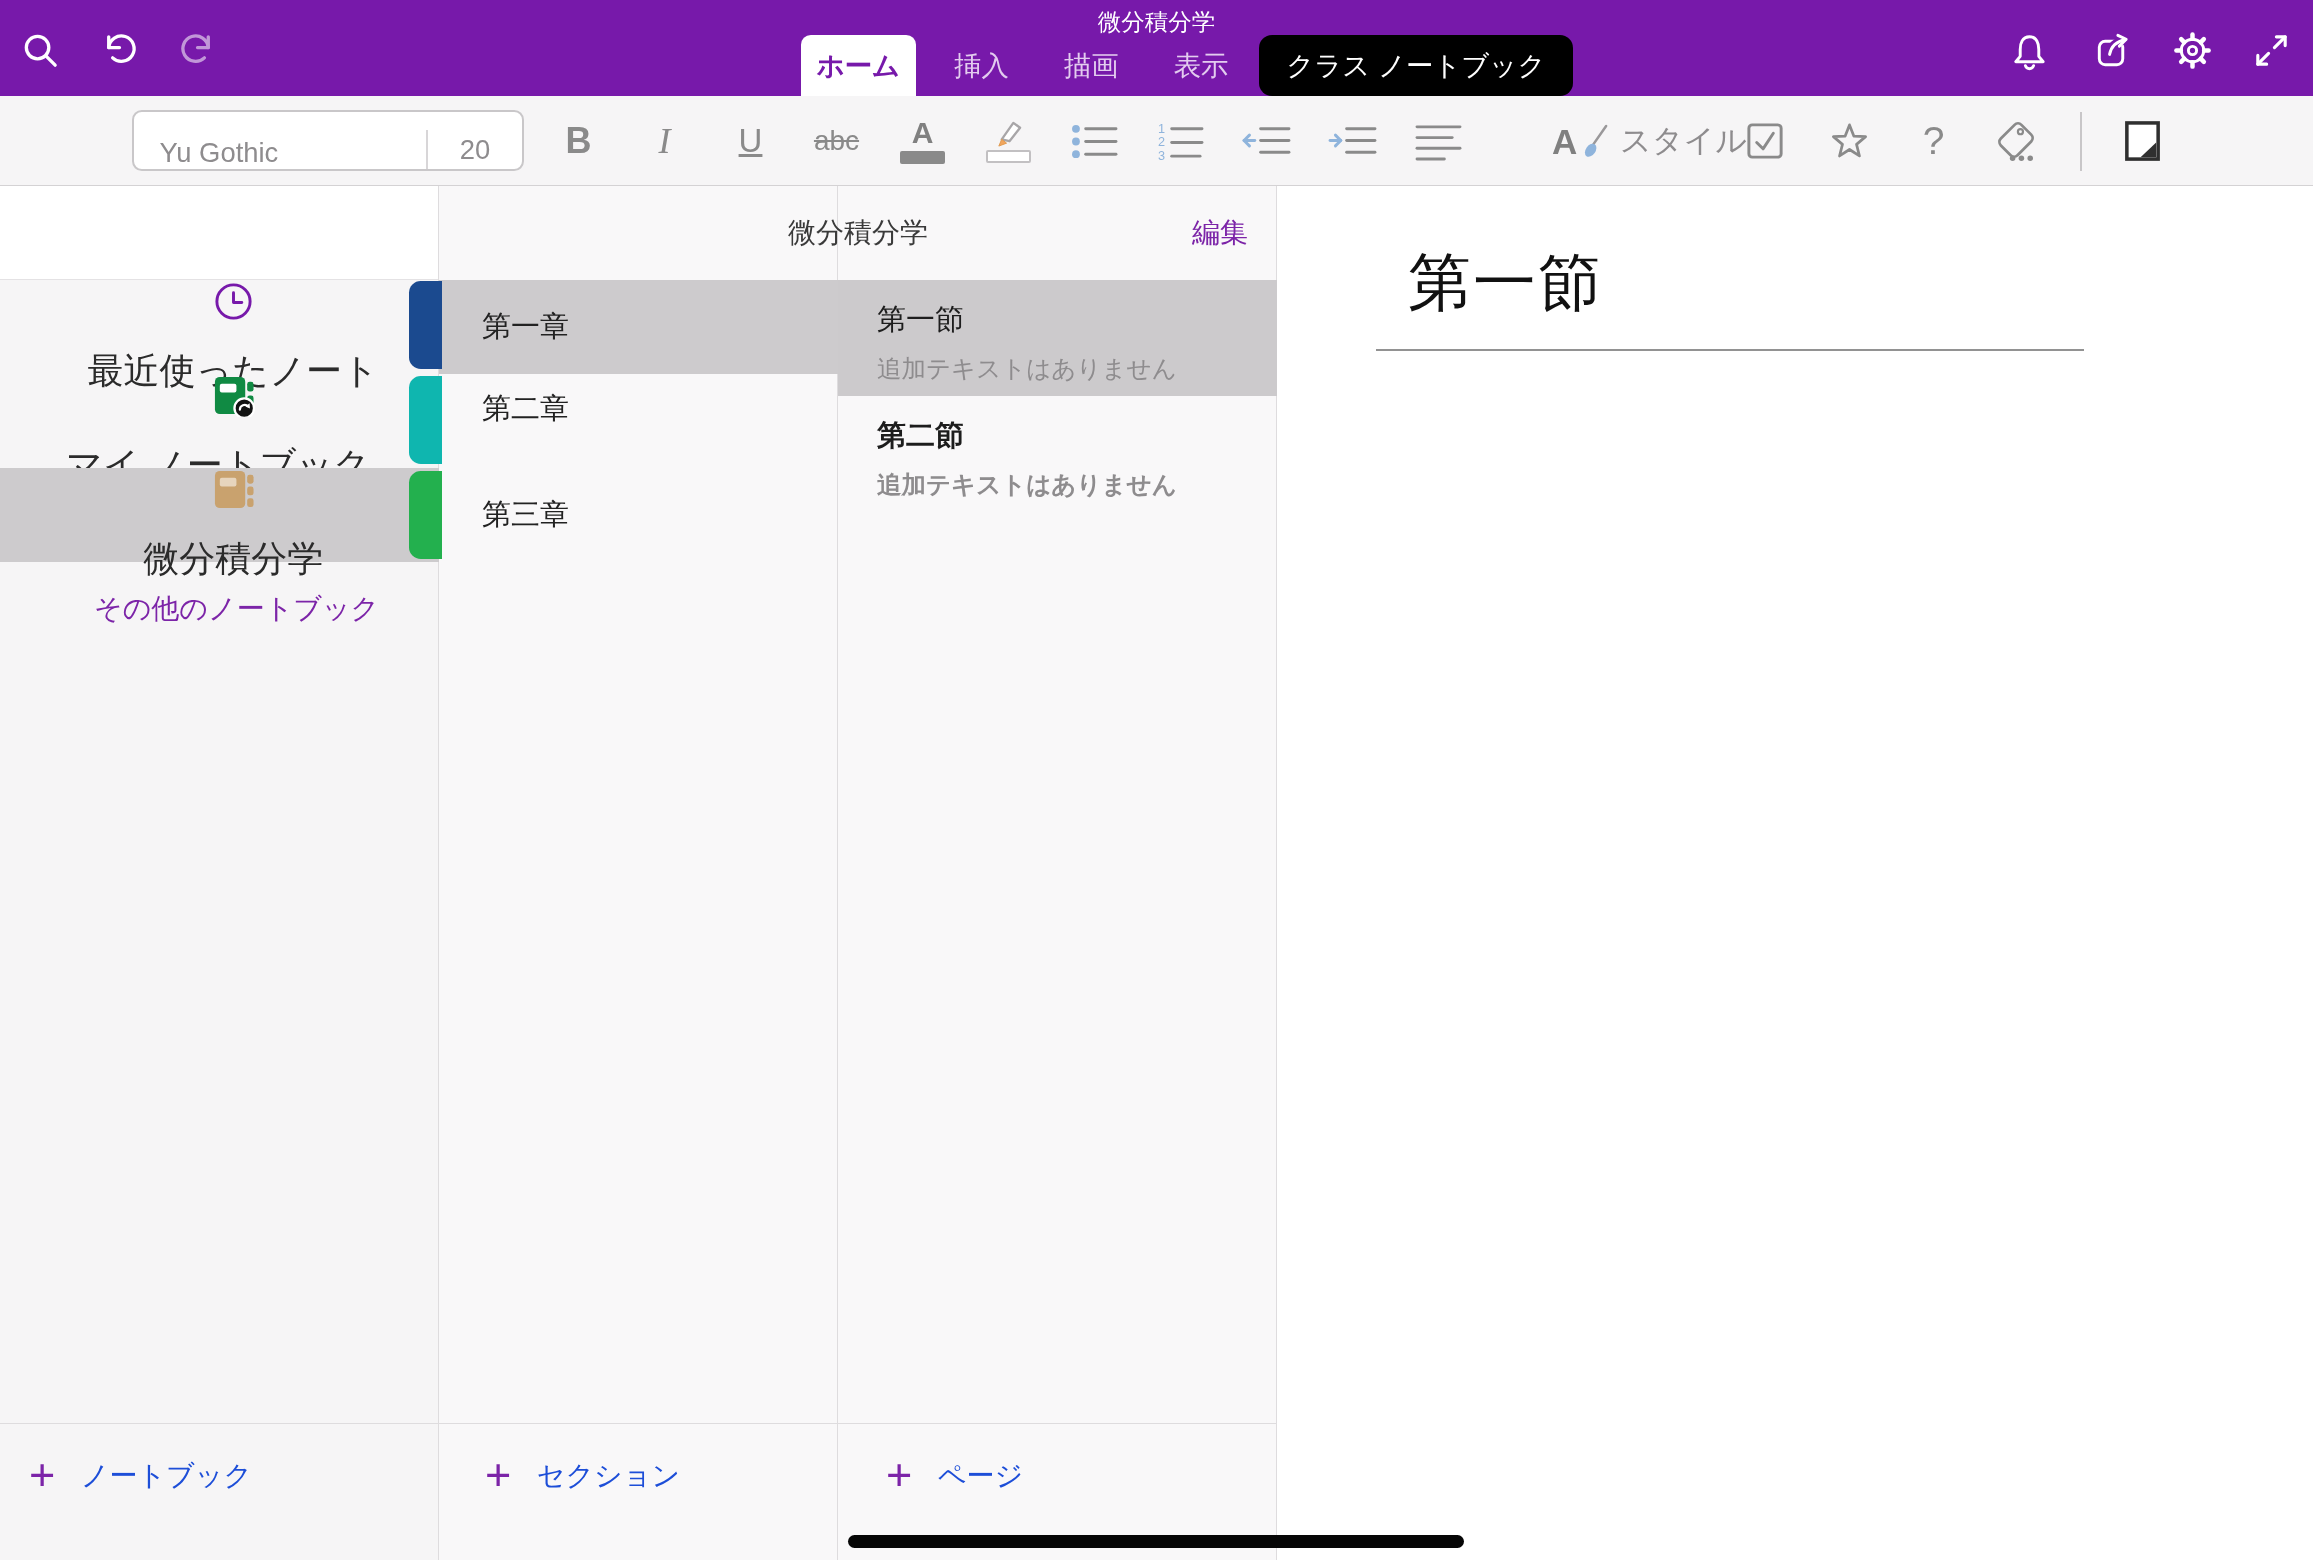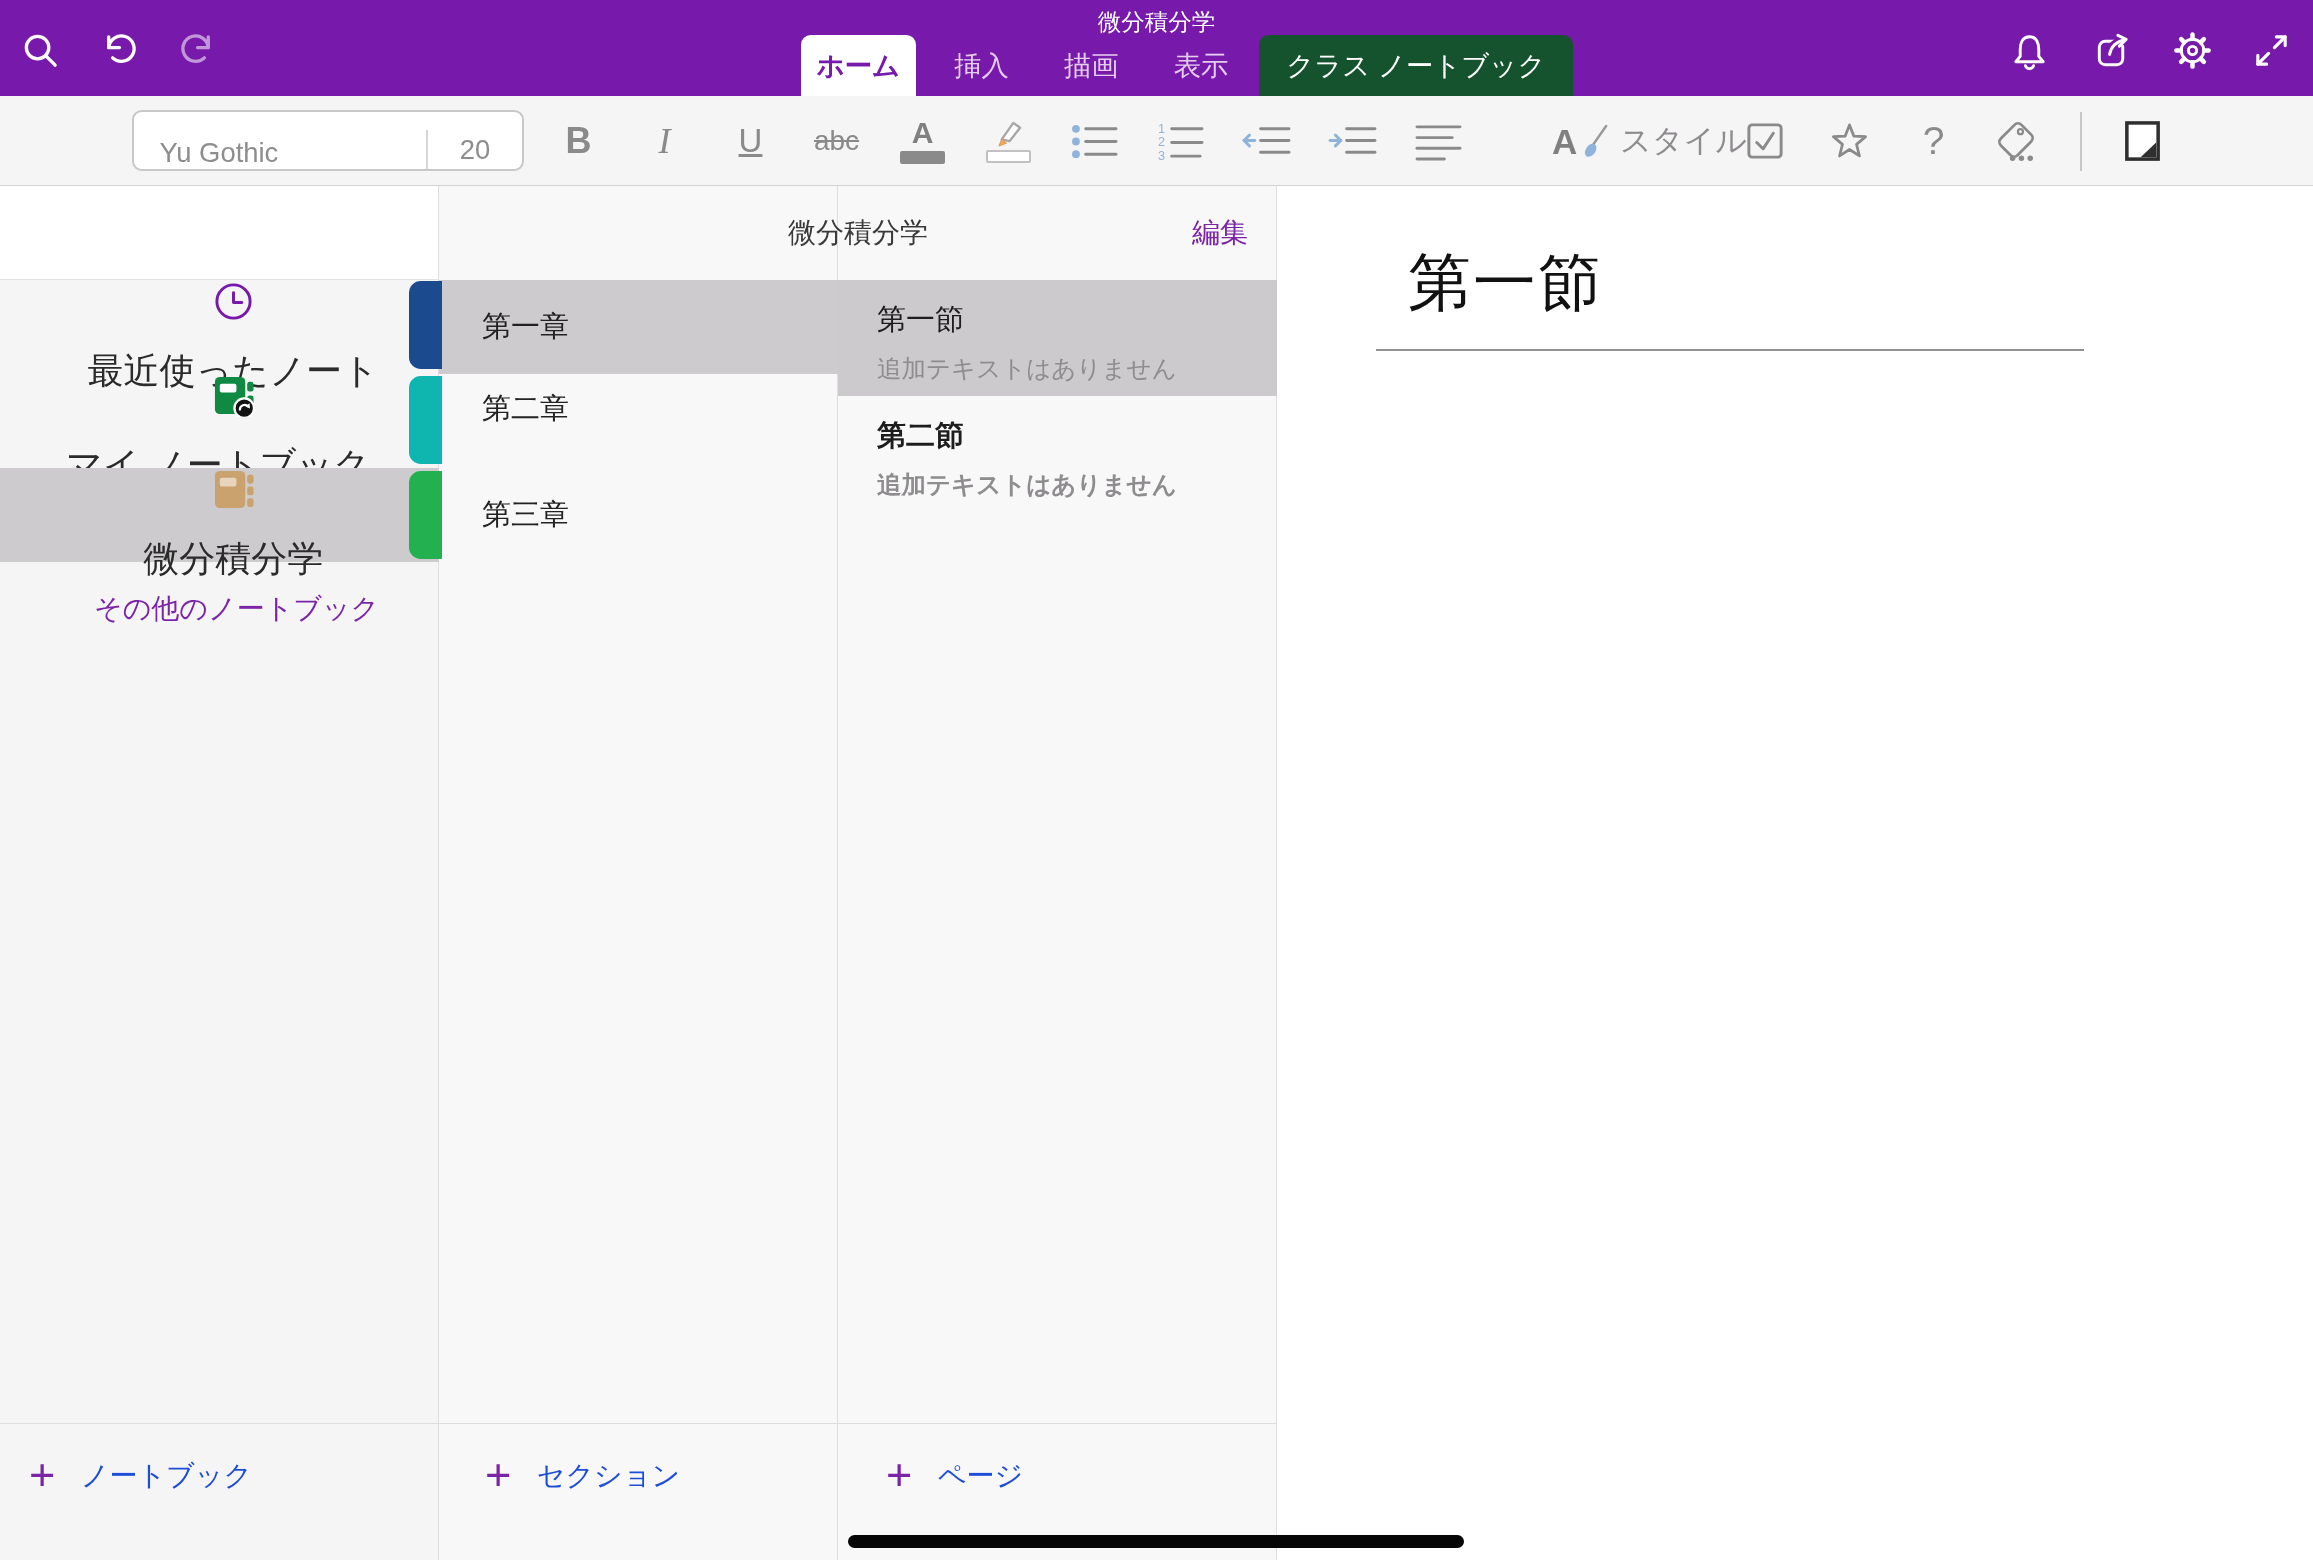--- a/index.html
+++ b/index.html
@@ -14,21 +14,21 @@
   
   .topbar { position:absolute; left:0; top:0; width:100%; height:96px; background:#7719AA; }
   .app-title { position:absolute; left:0; top:5.9px; width:100%; text-align:center;
     color:#ffffff; font-size:23.5px; }
   .topbar-icon { position:absolute; top:29px; width:43px; height:43px; cursor:pointer; }
   .tabs { position:absolute; left:801px; bottom:0; height:61px; display:flex; align-items:stretch; }
   .tab { display:flex; align-items:center; padding:0 16.7px; font-size:27.4px;
     color:#e3ccef; border-radius:9.8px 9.8px 0 0; margin-left:21.6px; cursor:pointer; white-space:nowrap; }
   .tab:first-child { margin-left:0; }
   .tab.active { background:#ffffff; color:#7719AA; font-weight:bold; padding:0 15.7px; }
-  .tab.dark { background:#14532d; color:#ffffff; margin-left:13.7px; padding:0 27.4px; }
+  .tab.dark { background:#000000; color:#ffffff; margin-left:13.7px; padding:0 27.4px;border-radius:13px; }
 
   
   .toolbar { position:absolute; left:0; top:96px; width:100%; height:90px;
     background:#F6F5F6; border-bottom:1px solid #D4D2D4; }
   .font-box { position:absolute; left:132px; top:13.7px; width:392px; height:61px;
     background:#ffffff; border:2px solid #C9C7C9; border-radius:9.8px; display:flex; align-items:flex-end; }
   .font-name { flex:1; padding-left:25.5px; font-size:27.4px; color:#8E8C8E; }
   .font-size { width:96px; text-align:center; font-size:27.4px; color:#8E8C8E;
     border-left:2px solid #D8D6D8; height:39px; line-height:39px; }
   .tb-group { position:absolute; top:0; height:90px; display:flex; align-items:center; }

